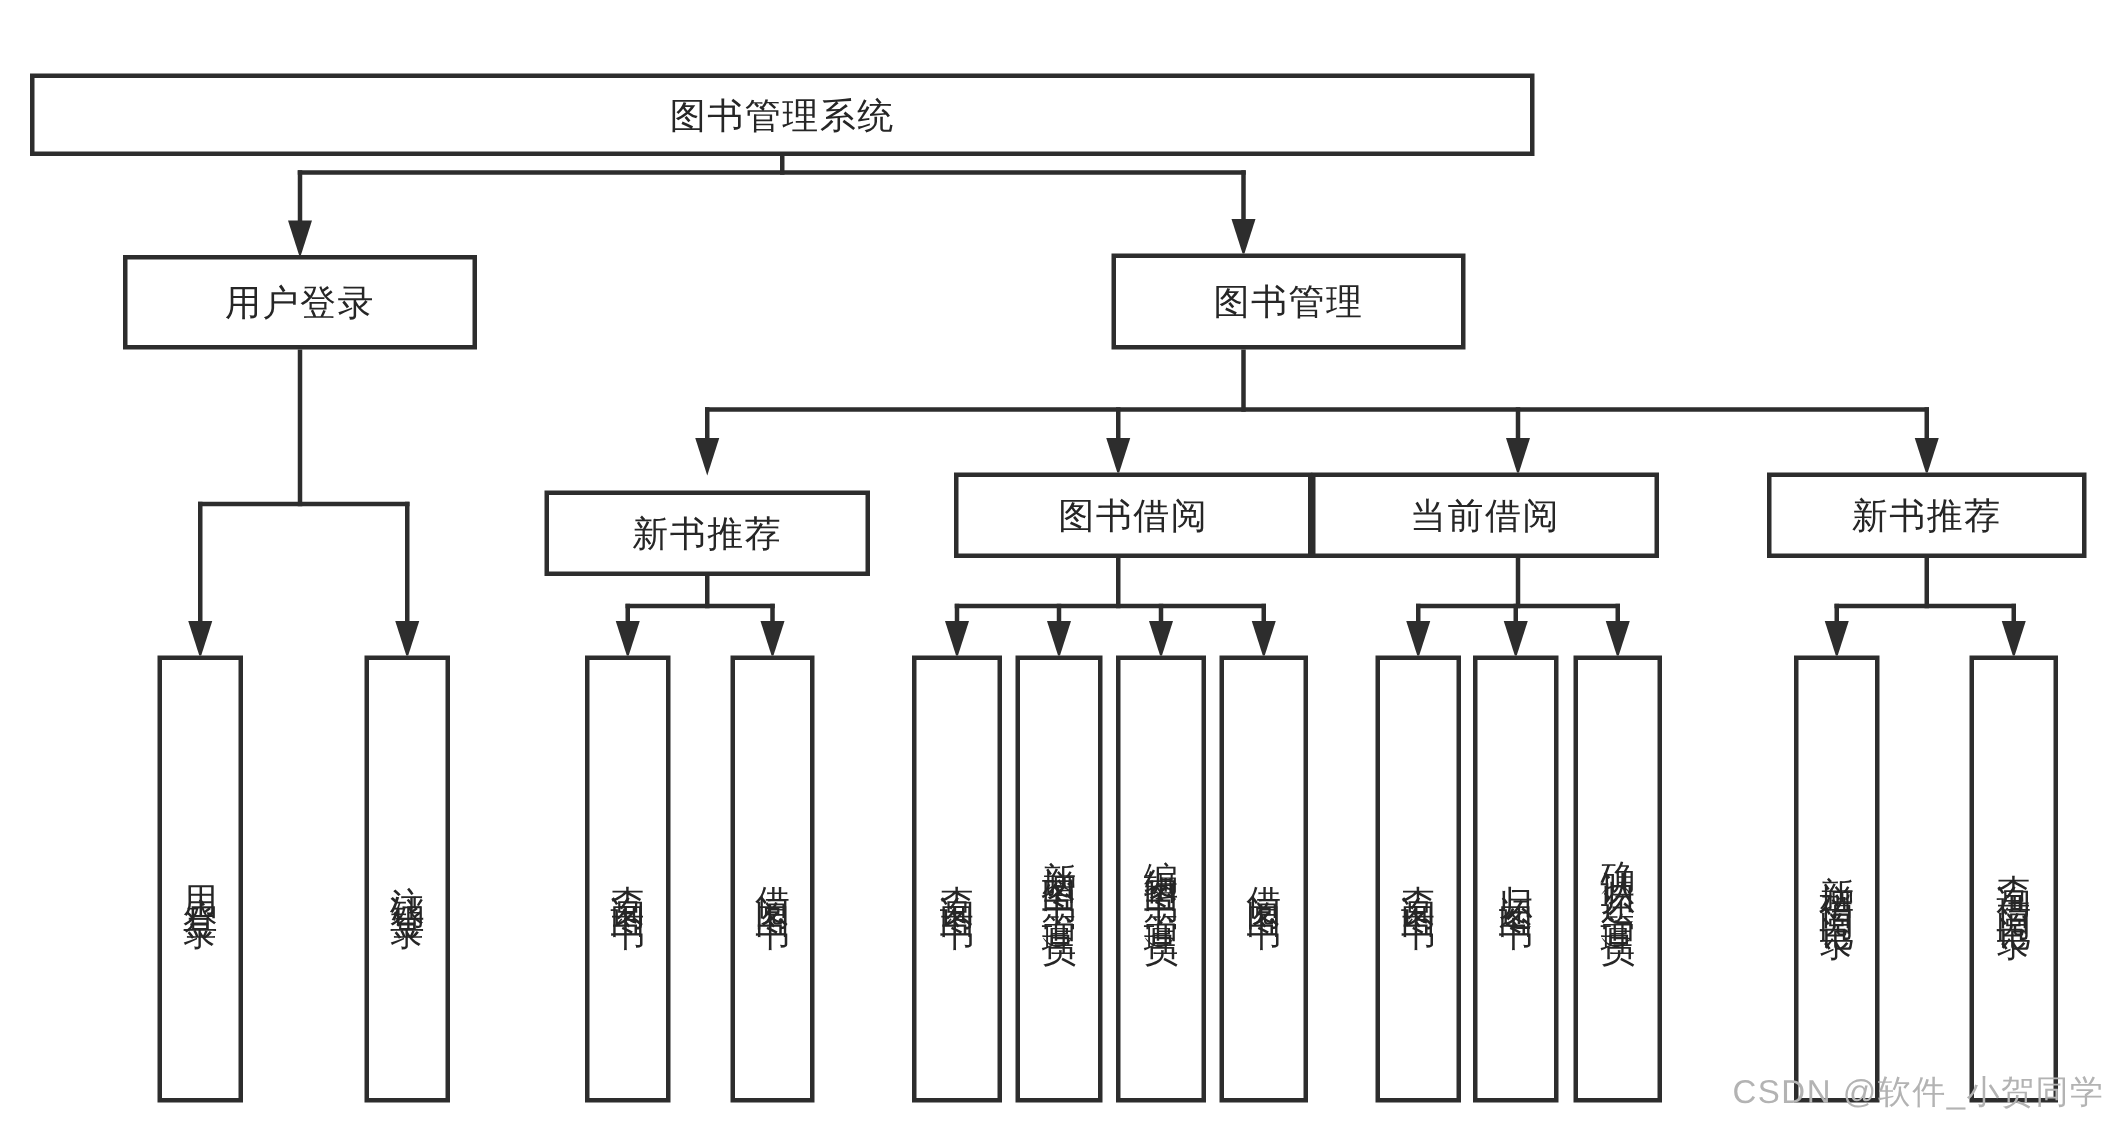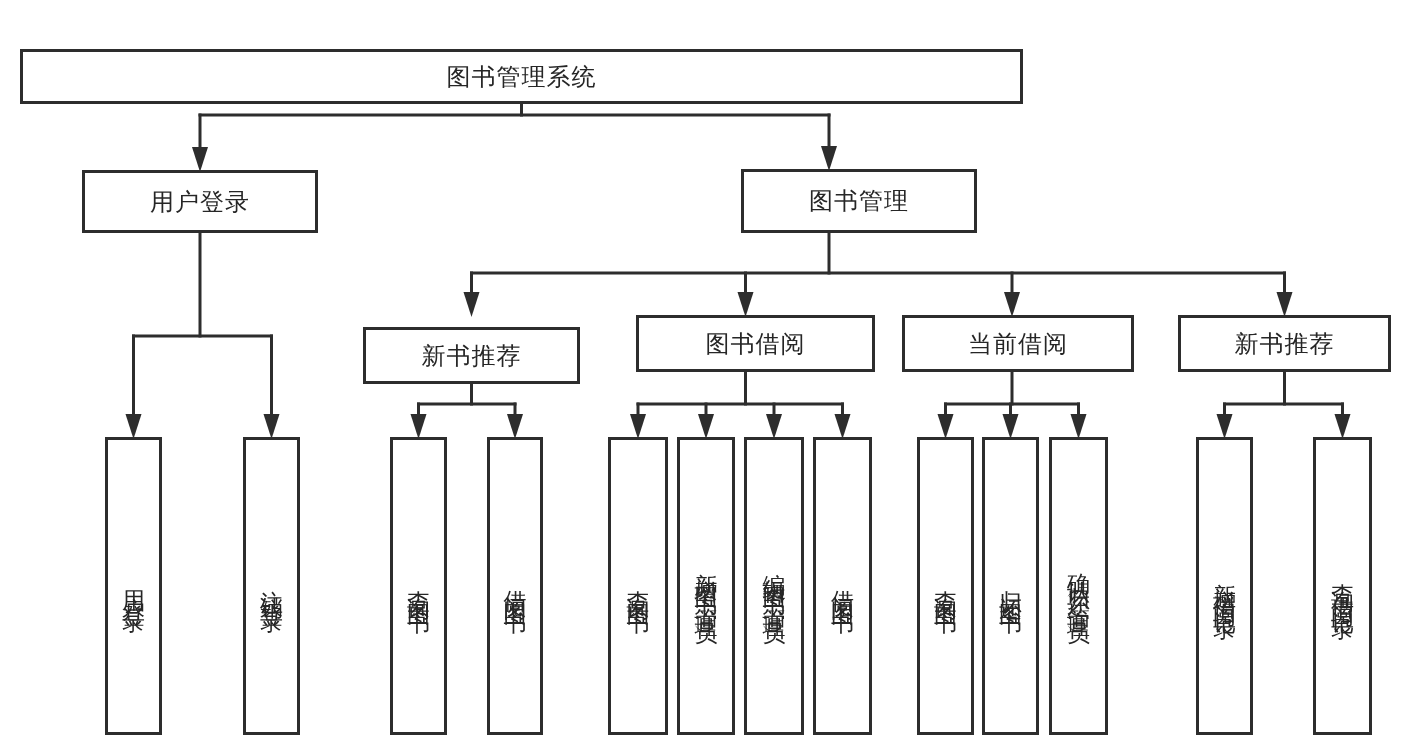--- a/index.html
+++ b/index.html
@@ -122,21 +122,21 @@
       </div>
       <div class="node" style="left: 741px; top: 169px; width: 236px; height: 64px;">
         <span class="node-label">图书管理</span>
       </div>
       <div class="node" style="left: 363px; top: 327px; width: 217px; height: 57px;">
         <span class="node-label">新书推荐</span>
       </div>
       <div class="node" style="left: 636px; top: 315px; width: 239px; height: 57px;">
         <span class="node-label">图书借阅</span>
       </div>
-      <div class="node" style="left: 902px; top: 315px; width: 232px; height: 57px;">
+      <div class="node" style="left: 874px; top: 315px; width: 232px; height: 57px;">
         <span class="node-label">当前借阅</span>
       </div>
       <div class="node" style="left: 1178px; top: 315px; width: 213px; height: 57px;">
         <span class="node-label">新书推荐</span>
       </div>
       <div class="node vertical" style="left: 105px; top: 437px; width: 57px; height: 298px;">
         <span class="node-label">用户登录</span>
       </div>
       <div class="node vertical" style="left: 243px; top: 437px; width: 57px; height: 298px;">
         <span class="node-label">注销登录</span>
@@ -168,13 +168,14 @@
       <div class="node vertical" style="left: 1049px; top: 437px; width: 59px; height: 298px;">
         <span class="node-label">确认归还（管理员）</span>
       </div>
       <div class="node vertical" style="left: 1196px; top: 437px; width: 57px; height: 298px;">
         <span class="node-label">新增借阅记录</span>
       </div>
       <div class="node vertical" style="left: 1313px; top: 437px; width: 59px; height: 298px;">
         <span class="node-label">查询借阅记录</span>
       </div>
     </div>
+  <div class="watermark">CSDN @软件_小贺同学</div>
 </div>
 
 </body></html>

